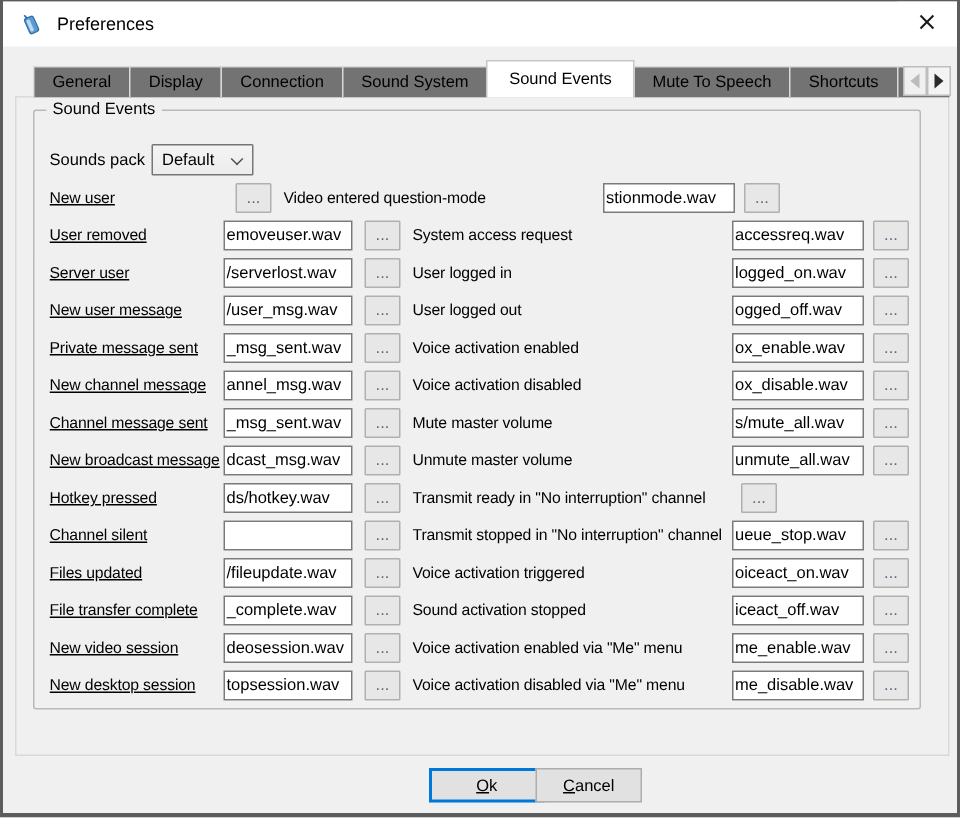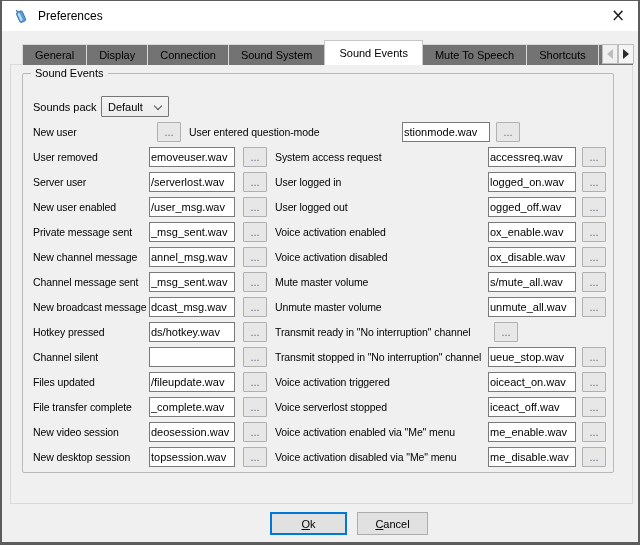--- a/index.html
+++ b/index.html
@@ -66,41 +66,41 @@
   }
   .combo .chevron {
     position:absolute; right:7px; top:6px; width:6px; height:6px;
     border-right:1.4px solid #505050; border-bottom:1.4px solid #505050; transform:rotate(45deg);
   }
 
   
   #rows { position:absolute; left:10px; top:48px; width:574px; }
   .row { display:flex; align-items:center; height:20px; margin-bottom:5px; }
   .row-label { white-space:nowrap; overflow:hidden; letter-spacing:-0.1px; font-size:10.5px; }
-  .lbl-left  { width:116px; flex:none; }
+  .lbl-left  { width:116px; flex:none;text-decoration:underline; }
   .lbl-right { width:213px; flex:none; margin-left:8px; }
   .row-input {
     flex:none; height:20px; border:1px solid #7a7a7a; background:#fff; border-radius:0;
     font-family:"Liberation Sans",sans-serif; font-size:11px; padding:0 1px; color:#000;
   }
   .inp-left  { width:86px; }
   .inp-right { width:88px; }
   .browse-btn {
     flex:none; width:24px; height:20px; margin-left:8px; background:#e7e7e7;
     border:1px solid #b0b0b0; border-radius:1px; color:#5b6b80;
     font-family:"Liberation Sans",sans-serif; font-size:11px; line-height:10px; cursor:default;
   }
   .browse-right { margin-left:6px; }
 
   
   .btn {
     position:absolute; top:511px; height:23px; background:#e1e1e1;
     font-family:"Liberation Sans",sans-serif; font-size:11px; color:#000; cursor:default;
   }
-  #ok-btn { left:268px; width:77px; border:2px solid #0078d7; }
+  #ok-btn { left:284px; width:77px; border:2px solid #0078d7; }
   #cancel-btn { left:355px; width:71px; border:1px solid #adadad; }
 </style>
 </head>
 <body>
 
 <div id="frame">
 
   <div class="titlebar">
     <svg class="app-icon" viewBox="0 0 16 16">
       <g transform="rotate(-24 8 9)">
@@ -163,21 +163,21 @@
       <div class="combo">
         <span>Default</span>
         <span class="chevron"></span>
       </div>
     </div>
 
     <div id="rows">
   <div class="row">
     <span class="row-label lbl-left">New user</span>
     <button class="browse-btn">...</button>
-    <span class="row-label lbl-right">User entered question-mode</span>
+    <span class="row-label lbl-right">Video entered question-mode</span>
     <input class="row-input inp-right" type="text" value="stionmode.wav" style="">
     <button class="browse-btn browse-right">...</button>
   </div>
 
   <div class="row">
     <span class="row-label lbl-left">User removed</span>
     <input class="row-input inp-left" type="text" value="emoveuser.wav" style="">
     <button class="browse-btn">...</button>
     <span class="row-label lbl-right">System access request</span>
     <input class="row-input inp-right" type="text" value="accessreq.wav" style="">
@@ -187,21 +187,21 @@
   <div class="row">
     <span class="row-label lbl-left">Server user</span>
     <input class="row-input inp-left" type="text" value="/serverlost.wav" style="">
     <button class="browse-btn">...</button>
     <span class="row-label lbl-right">User logged in</span>
     <input class="row-input inp-right" type="text" value="logged_on.wav" style="">
     <button class="browse-btn browse-right">...</button>
   </div>
 
   <div class="row">
-    <span class="row-label lbl-left">New user enabled</span>
+    <span class="row-label lbl-left">New user message</span>
     <input class="row-input inp-left" type="text" value="/user_msg.wav" style="">
     <button class="browse-btn">...</button>
     <span class="row-label lbl-right">User logged out</span>
     <input class="row-input inp-right" type="text" value="ogged_off.wav" style="">
     <button class="browse-btn browse-right">...</button>
   </div>
 
   <div class="row">
     <span class="row-label lbl-left">Private message sent</span>
     <input class="row-input inp-left" type="text" value="_msg_sent.wav" style="">
@@ -261,21 +261,21 @@
     <button class="browse-btn">...</button>
     <span class="row-label lbl-right">Voice activation triggered</span>
     <input class="row-input inp-right" type="text" value="oiceact_on.wav" style="">
     <button class="browse-btn browse-right">...</button>
   </div>
 
   <div class="row">
     <span class="row-label lbl-left">File transfer complete</span>
     <input class="row-input inp-left" type="text" value="_complete.wav" style="">
     <button class="browse-btn">...</button>
-    <span class="row-label lbl-right">Voice serverlost stopped</span>
+    <span class="row-label lbl-right">Sound activation stopped</span>
     <input class="row-input inp-right" type="text" value="iceact_off.wav" style="">
     <button class="browse-btn browse-right">...</button>
   </div>
 
   <div class="row">
     <span class="row-label lbl-left">New video session</span>
     <input class="row-input inp-left" type="text" value="deosession.wav" style="">
     <button class="browse-btn">...</button>
     <span class="row-label lbl-right">Voice activation enabled via "Me" menu</span>
     <input class="row-input inp-right" type="text" value="me_enable.wav" style="">

